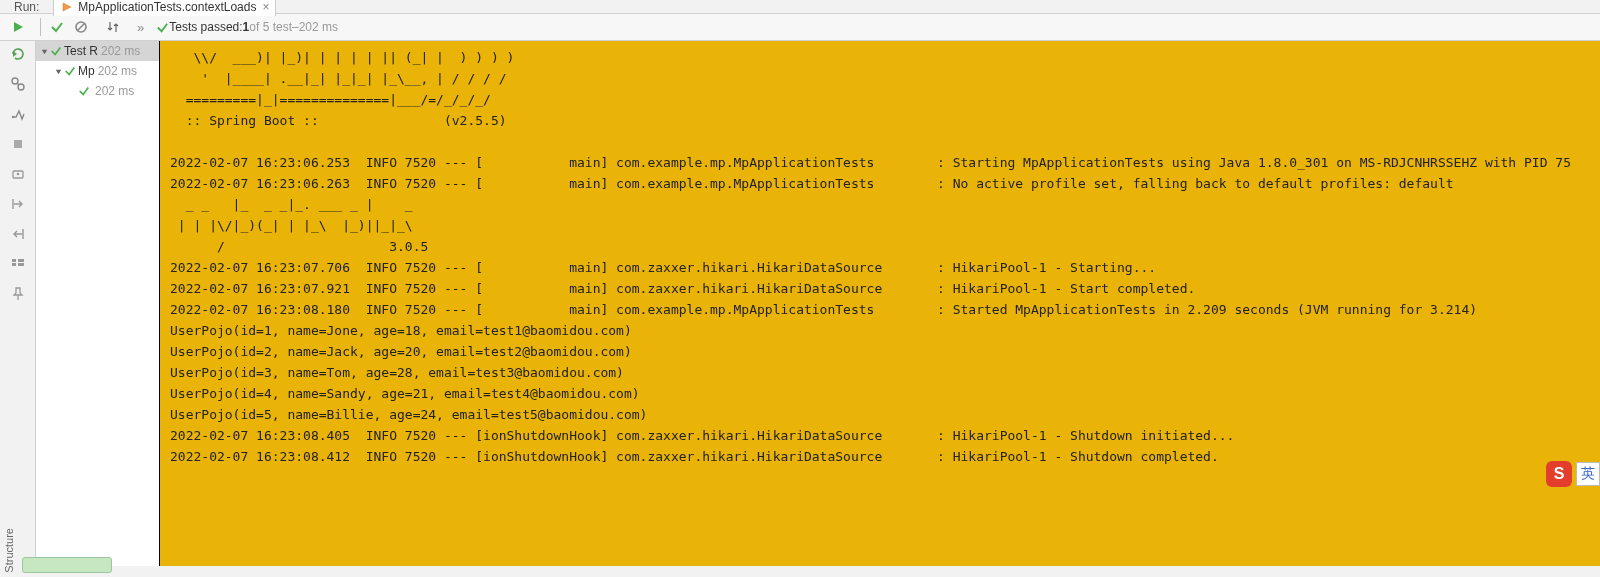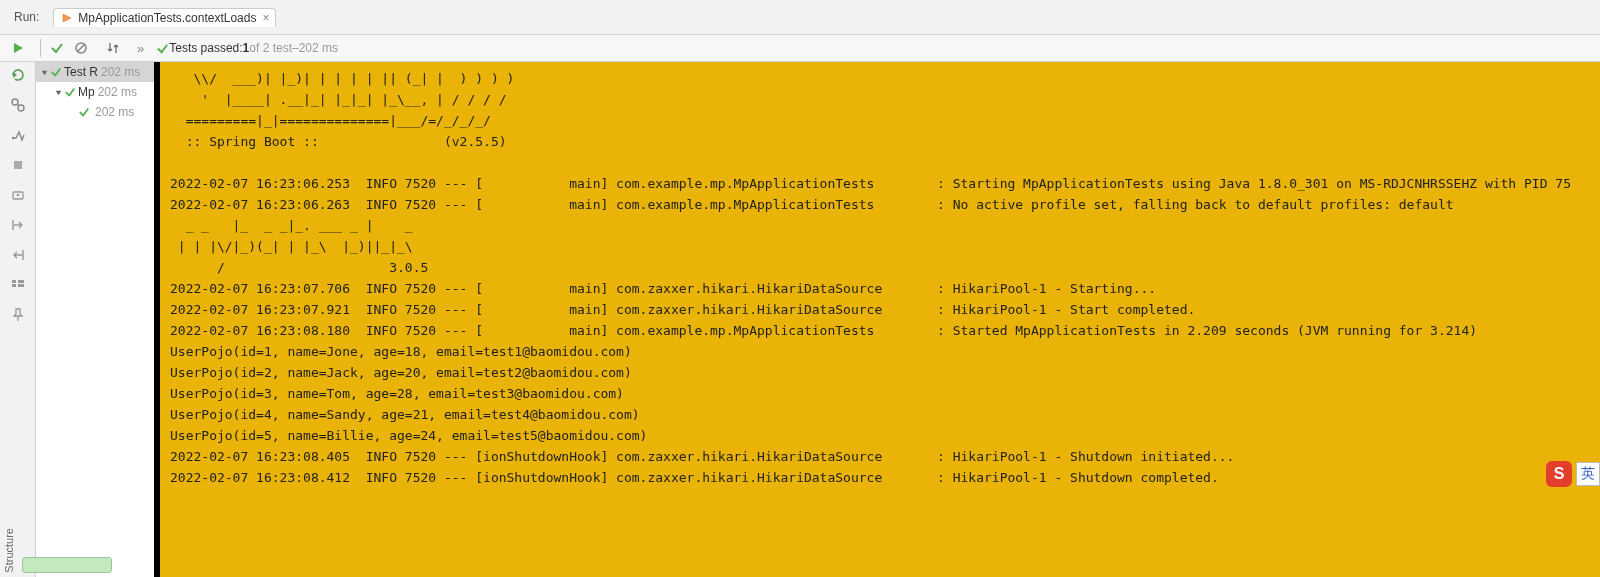--- a/index.html
+++ b/index.html
@@ -8,21 +8,21 @@
       font-size: 12px;
       background: #f2f2f2;
       color: #333;
       overflow: hidden;
       width: 1600px;
       height: 577px;
       position: relative;
     }
     
     .topbar {
-      height: 35px;
+      height: 14px;
       background: #f2f2f2;
       border-bottom: 1px solid #d0d0d0;
       display: flex;
       align-items: center;
       padding-left: 6px;
     }
     .topbar-label {
       color: #555;
       padding: 0 8px;
     }
@@ -109,21 +109,21 @@
       height: 22px;
       display: flex;
       align-items: center;
       justify-content: center;
       cursor: pointer;
       color: #777;
     }
     .tree-panel {
       width: 124px;
       background: #fff;
-      border-right: 6px solid #000000;
+      border-right: 1px solid #000000;
       overflow: hidden;
     }
     .tree-row {
       display: flex;
       align-items: center;
       height: 20px;
       padding-left: 2px;
       white-space: nowrap;
       font-size: 12px;
     }
@@ -271,21 +271,21 @@
   <span class="chevrons">»</span>
   <div class="spacer-sm"></div>
   <div class="status-text">
     <span class="pass-icon">
       <svg width="13" height="13" viewBox="0 0 14 14">
           <path d="M2 7 L6 11 L12 3" stroke="#4caf50" stroke-width="2" fill="none"></path>
         </svg>
     </span>
     <span>Tests passed:</span>
     <b>1</b>
-    <span class="status-gray">of 2 test</span>
+    <span class="status-gray">of 5 test</span>
     <span class="status-gray">–</span>
     <span class="status-gray">202 ms</span>
   </div>
 </div>
 
 <div class="main">
 
   <div class="left-rail">
     <span class="rail-btn">
       <svg width="16" height="16" viewBox="0 0 16 16">

